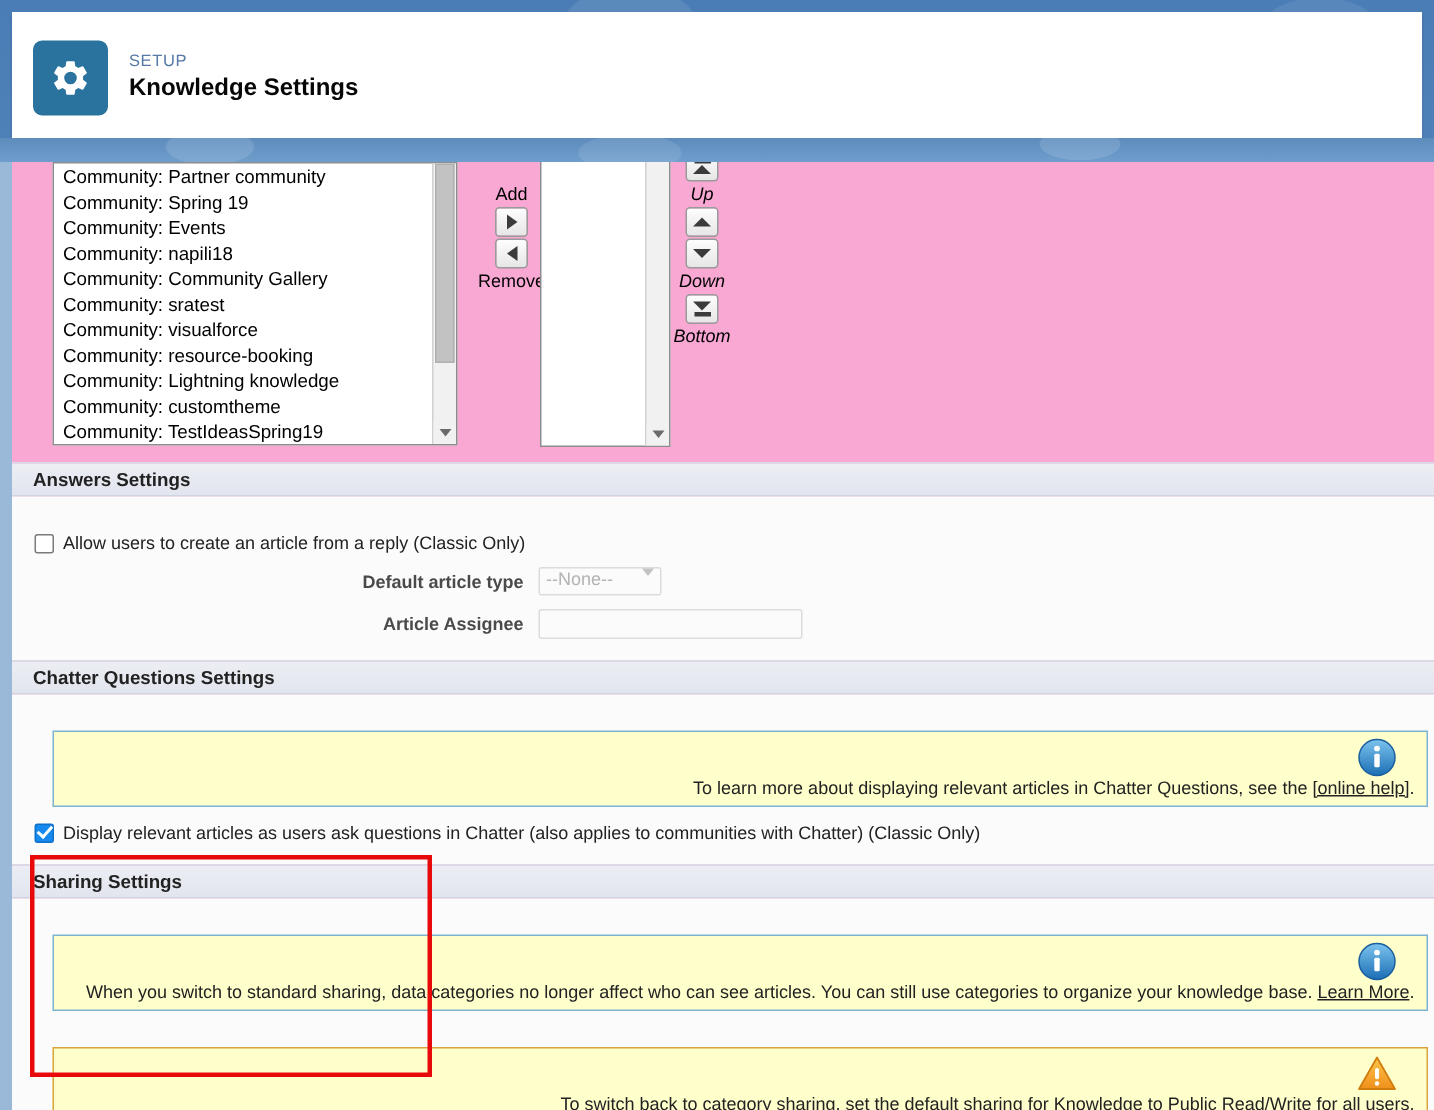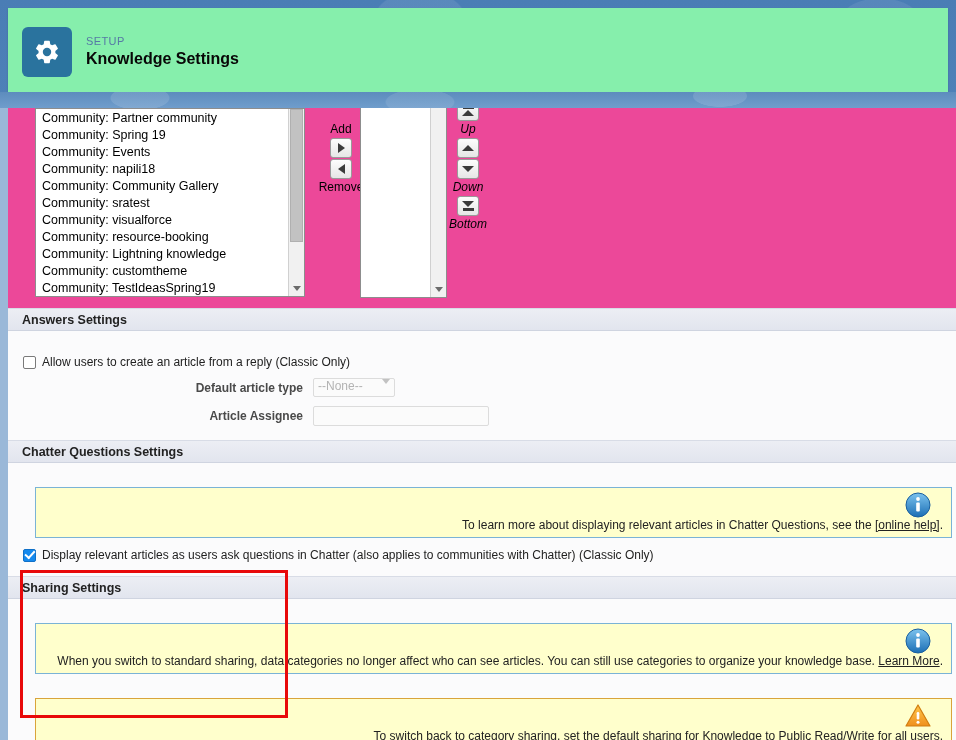--- a/index.html
+++ b/index.html
@@ -33,21 +33,21 @@
   
   .left-rail {
     position: absolute; left: 0; top: 108px; width: 8px; height: 632px;
     background: #9ab8d8;
   }
 
   
   .setup-header {
     position: absolute; left: 8px; top: 8px;
     width: 940px; height: 88px;
-    background: #86efac;
+    background: #ffffff;
     display: flex; align-items: center;
     padding-left: 14px;
     box-shadow: 0 1px 2px rgba(0,0,0,.15);
   }
   .setup-icon {
     width: 50px; height: 50px; border-radius: 6px;
     background: #2a739e;
     display: flex; align-items: center; justify-content: center;
     flex: none;
   }
@@ -69,21 +69,21 @@
       radial-gradient(ellipse 60px 24px at 140px 6px, rgba(255,255,255,.12) 0 48%, transparent 50%),
       radial-gradient(ellipse 70px 26px at 420px 10px, rgba(255,255,255,.10) 0 48%, transparent 50%),
       radial-gradient(ellipse 55px 22px at 720px 4px, rgba(255,255,255,.12) 0 48%, transparent 50%),
       linear-gradient(#5d8cbd, #6f9dcc);
   }
 
   
   .content {
     position: absolute; left: 8px; top: 108px;
     width: 948px; height: 632px;
-    background: #ec4899;
+    background: #f9a8d4;
     overflow: hidden;
   }
 
   
   .picker { position: relative; height: 200px; }
 
   .listbox {
     position: absolute;
     border: 1px solid #8d8d8d;
     background: #ffffff;
@@ -188,20 +188,21 @@
   .cb-label {
     font-size: 12px; color: #222; white-space: nowrap;
     font-family: "Liberation Sans", sans-serif;
   }
   .cb-label.muted { color: #3a3a3a; }
 
   
   .field-row {
     display: flex; align-items: center;
     margin-top: 9px;
+    margin-left: 46px;
   }
   .field-label {
     width: 305px; text-align: right; padding-right: 10px;
     font-size: 12px; font-weight: bold; color: #4a4a4a;
     font-family: "Liberation Sans", sans-serif;
   }
   .fake-select {
     width: 82px; height: 19px;
     border: 1px solid #dcdcdc; background: #fbfbfb; color: #b3b3b3;
     border-radius: 2px; font-size: 12px;

